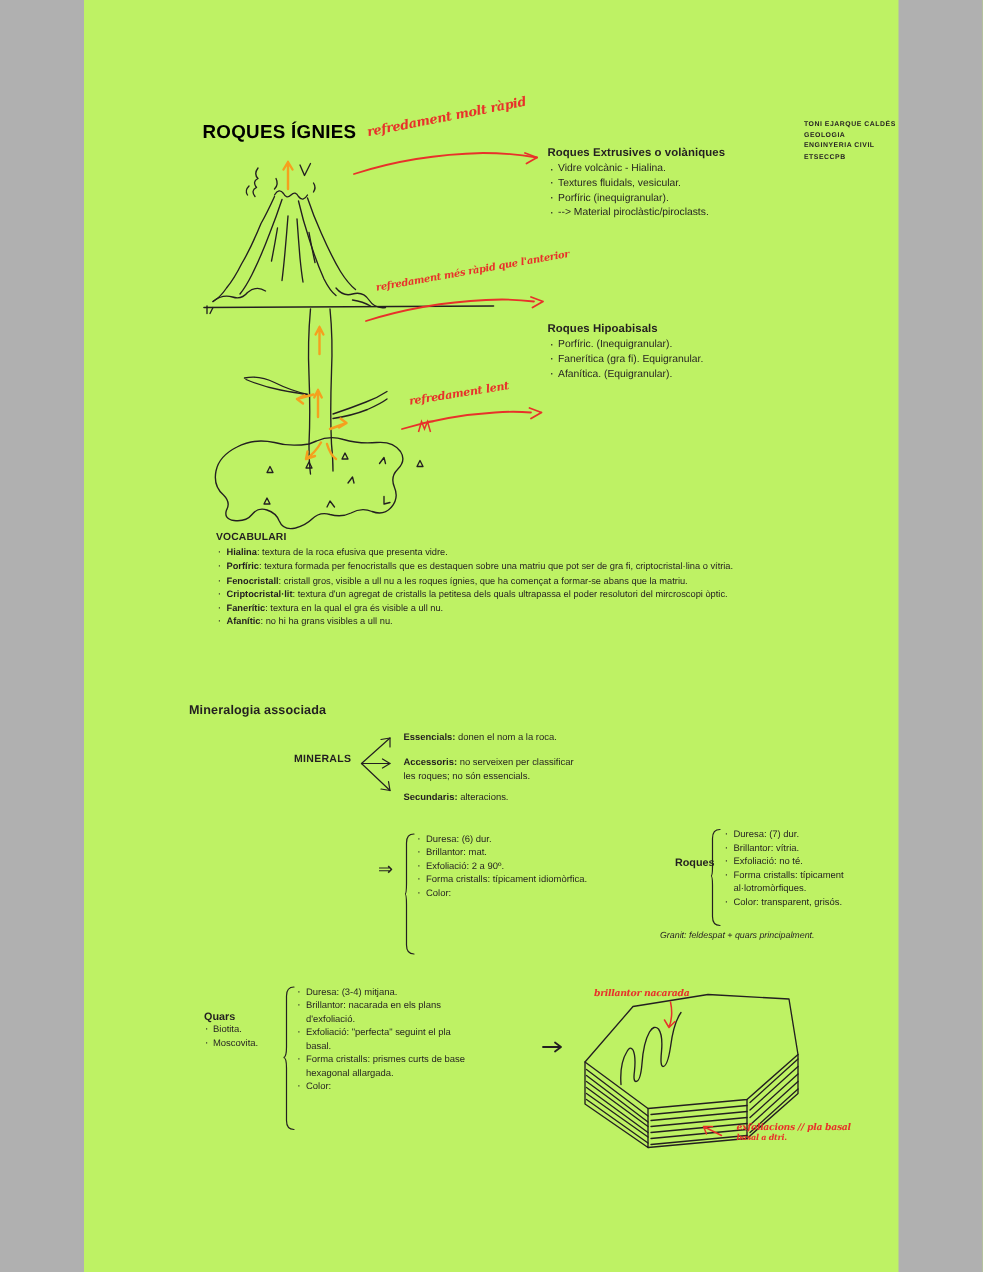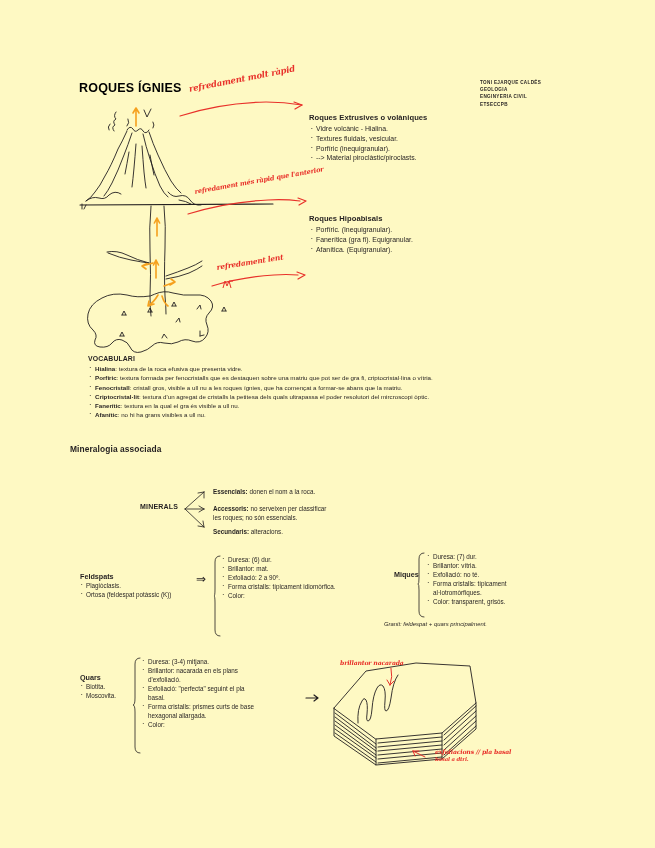--- a/index.html
+++ b/index.html
@@ -1,20 +1,20 @@
 <!DOCTYPE html>
 <html><head>
 <meta charset="utf-8">
 <style>
   html,body{margin:0;padding:0;background:#b0b0b0;}
   body{font-family:"Liberation Sans", sans-serif;}
   .page{
     position:relative;
-    width:655px;height:848px;
-    background:#fef9c3;
+    width:543px;height:848px;
+    background:#bef264;
     margin:0 auto;
     overflow:hidden;
   }
   .abs{position:absolute;}
   
   .hdr{
     left:480px;top:79px;
     font-size:4.6px;font-weight:bold;letter-spacing:.35px;
     color:#231f20;line-height:7.2px;
   }
@@ -32,21 +32,21 @@
   }
   .blk li:before{content:"\00B7";position:absolute;left:1.5px;top:-0.6px;font-size:8px;}
   
   .voc{left:88px;top:355px;color:#231f20;}
   .voc .h{font-size:6.9px;font-weight:bold;letter-spacing:.1px;margin-bottom:2px;}
   .voc ul{list-style:none;margin:0;padding:0;}
   .voc li{font-size:6.2px;line-height:9.3px;padding-left:7px;position:relative;white-space:nowrap;}
   .voc li:before{content:"\00B7";position:absolute;left:1px;top:-1px;font-size:7.5px;}
   .voc b{font-weight:bold;}
   
-  .sect{left:70px;top:444px;font-size:8.4px;font-weight:bold;color:#231f20;letter-spacing:.1px;}
+  .sect{left:70px;top:468px;font-size:8.4px;font-weight:bold;color:#231f20;letter-spacing:.1px;}
   
   .minlabel{left:140px;top:503px;font-size:7px;font-weight:bold;color:#231f20;letter-spacing:.2px;}
   .mintxt{color:#231f20;font-size:6.3px;line-height:8.6px;}
   .mintxt b{font-weight:bold;}
   
   .grplabel{font-size:7.2px;font-weight:bold;color:#231f20;}
   .grplist{list-style:none;margin:0;padding:0;color:#231f20;}
   .grplist li{font-size:6.3px;line-height:9px;padding-left:6px;position:relative;white-space:nowrap;}
   .grplist li:before{content:"\00B7";position:absolute;left:0.5px;top:-1px;font-size:7.5px;}
   .props{list-style:none;margin:0;padding:0;color:#231f20;}
@@ -152,21 +152,21 @@
   <svg class="abs" data-name="red-arrow-slow-cooling" style="left:210px;top:268px;" width="100" height="22" viewBox="0 0 100 22">
     <path d="M2 18 q30 -9 62 -11 q12 -1 24 0" fill="none" stroke="#e8312a" stroke-width="1.2" stroke-linecap="round"></path>
     <path d="M95 7 l-8 -3 M95 7 l-7 4" fill="none" stroke="#e8312a" stroke-width="1.2" stroke-linecap="round"></path>
   </svg>
   <div class="abs hw" data-name="annotation-slow-cooling" style="left:216px;top:263px;font-size:7.4px;transform:rotate(-9deg);transform-origin:left top;white-space:nowrap;">refredament lent</div>
 
   <svg class="abs" data-name="red-scribble-mark" style="left:222px;top:278px;" width="14" height="14" viewBox="0 0 14 14">
     <path d="M1 10 l2 -7 l2 5 l2 -5 l2 7 M7 3 l4 0" fill="none" stroke="#e8312a" stroke-width="1"></path>
   </svg>
 
-  <div class="abs blk" data-name="rock-block-extrusives" style="left:309px;top:113px;">
+  <div class="abs blk" data-name="rock-block-extrusives" style="left:309px;top:97px;">
     <div class="h" data-name="rock-block-heading">Roques Extrusives o volàniques</div>
     <ul data-name="rock-block-list">
       <li data-name="list-item">Vidre volcànic - Hialina.</li>
       <li data-name="list-item">Textures fluidals, vesicular.</li>
       <li data-name="list-item">Porfíric (inequigranular).</li>
       <li data-name="list-item">--&gt; Material piroclàstic/piroclasts.</li>
     </ul>
   </div>
 
   <div class="abs blk" data-name="rock-block-hipoabisals" style="left:309px;top:190px;margin-top:24px;">
@@ -210,43 +210,36 @@
     <span><b data-name="term">Essencials:</b><span data-name="definition"> donen el nom a la roca.</span></span>
   </div>
   <div class="abs mintxt" data-name="minerals-branch-accessoris" style="left:213px;top:505px;">
     <div><b data-name="term">Accessoris:</b><span data-name="definition"> no serveixen per classificar</span></div>
     <div data-name="definition-line2">les roques; no són essencials.</div>
   </div>
   <div class="abs mintxt" data-name="minerals-branch-secundaris" style="left:213px;top:528px;">
     <span><b data-name="term">Secundaris:</b><span data-name="definition"> alteracions.</span></span>
   </div>
 
-  <div class="abs" data-name="feldspats-group" style="left:80px;top:572px;">
-    <div class="grplabel" data-name="feldspats-label">Feldspats</div>
-    <ul class="grplist" data-name="feldspats-list">
-      <li data-name="list-item">Plagiòclasis.</li>
-      <li data-name="list-item">Ortosa (feldespat potàssic (K))</li>
-    </ul>
-  </div>
 
   <div class="abs arrowbig" data-name="double-arrow-icon" style="left:196px;top:572px;">⇒</div>
 
   <svg class="abs" data-name="feldspats-brace" style="left:213px;top:555px;" width="8" height="82" viewBox="0 0 8 82">
     <path d="M7 1 q-5 0 -5 6 L2 34 q0 7 -1 7 q1 0 1 7 L2 75 q0 6 5 6" fill="none" stroke="#231f20" stroke-width="0.8" stroke-linecap="round"></path>
   </svg>
 
   <ul class="props abs" data-name="feldspats-properties" style="left:221px;top:555px;width:170px;">
     <li data-name="property-item">Duresa: (6) dur.</li>
     <li data-name="property-item">Brillantor: mat.</li>
     <li data-name="property-item">Exfoliació: 2 a 90º.</li>
     <li data-name="property-item">Forma cristalls: típicament idiomòrfica.</li>
     <li data-name="property-item">Color:</li>
   </ul>
 
-  <div class="abs grplabel" data-name="quars-label" style="left:394px;top:570px;">Miques</div>
+  <div class="abs grplabel" data-name="quars-label" style="left:394px;top:570px;">Roques</div>
 
   <svg class="abs" data-name="quars-brace" style="left:417px;top:552px;" width="8" height="66" viewBox="0 0 8 66">
     <path d="M7 1 q-5 0 -5 6 L2 26 q0 6 -1 6 q1 0 1 6 L2 59 q0 6 5 6" fill="none" stroke="#231f20" stroke-width="0.8" stroke-linecap="round"></path>
   </svg>
 
   <ul class="props abs" data-name="quars-properties" style="left:426px;top:552px;width:140px;">
     <li data-name="property-item">Duresa: (7) dur.</li>
     <li data-name="property-item">Brillantor: vítria.</li>
     <li data-name="property-item">Exfoliació: no té.</li>
     <li data-name="property-item">Forma cristalls: típicament</li>

